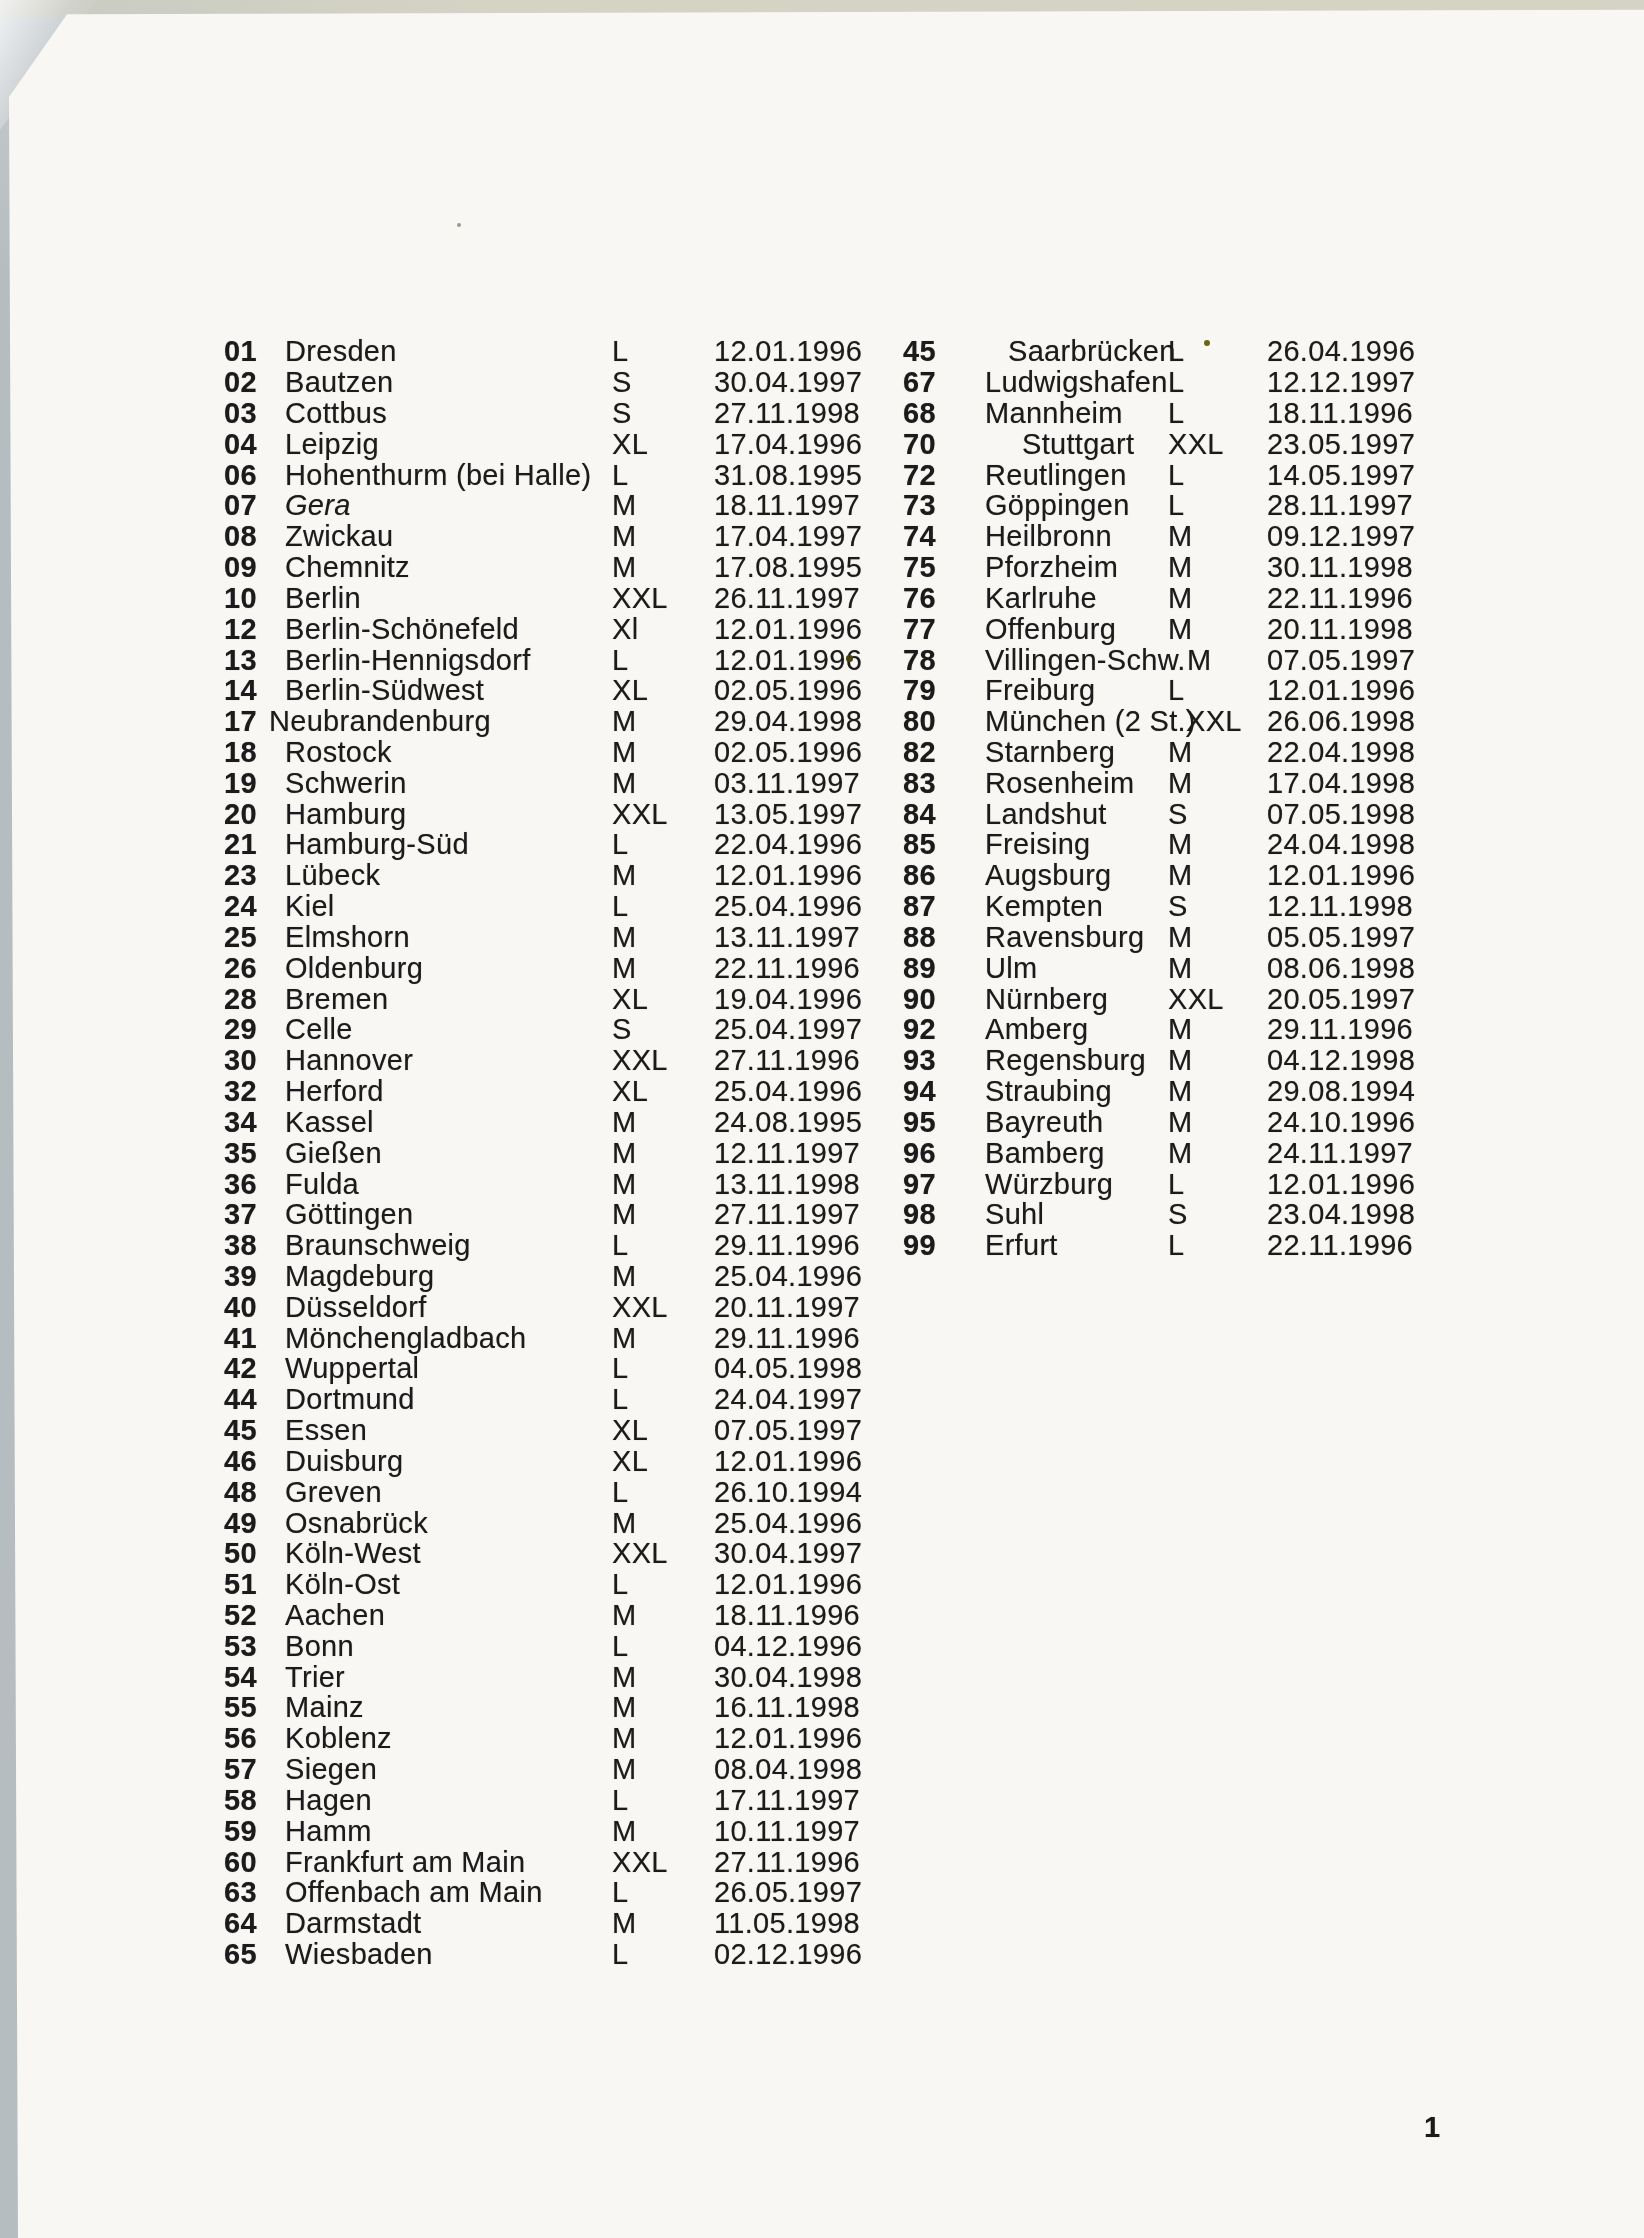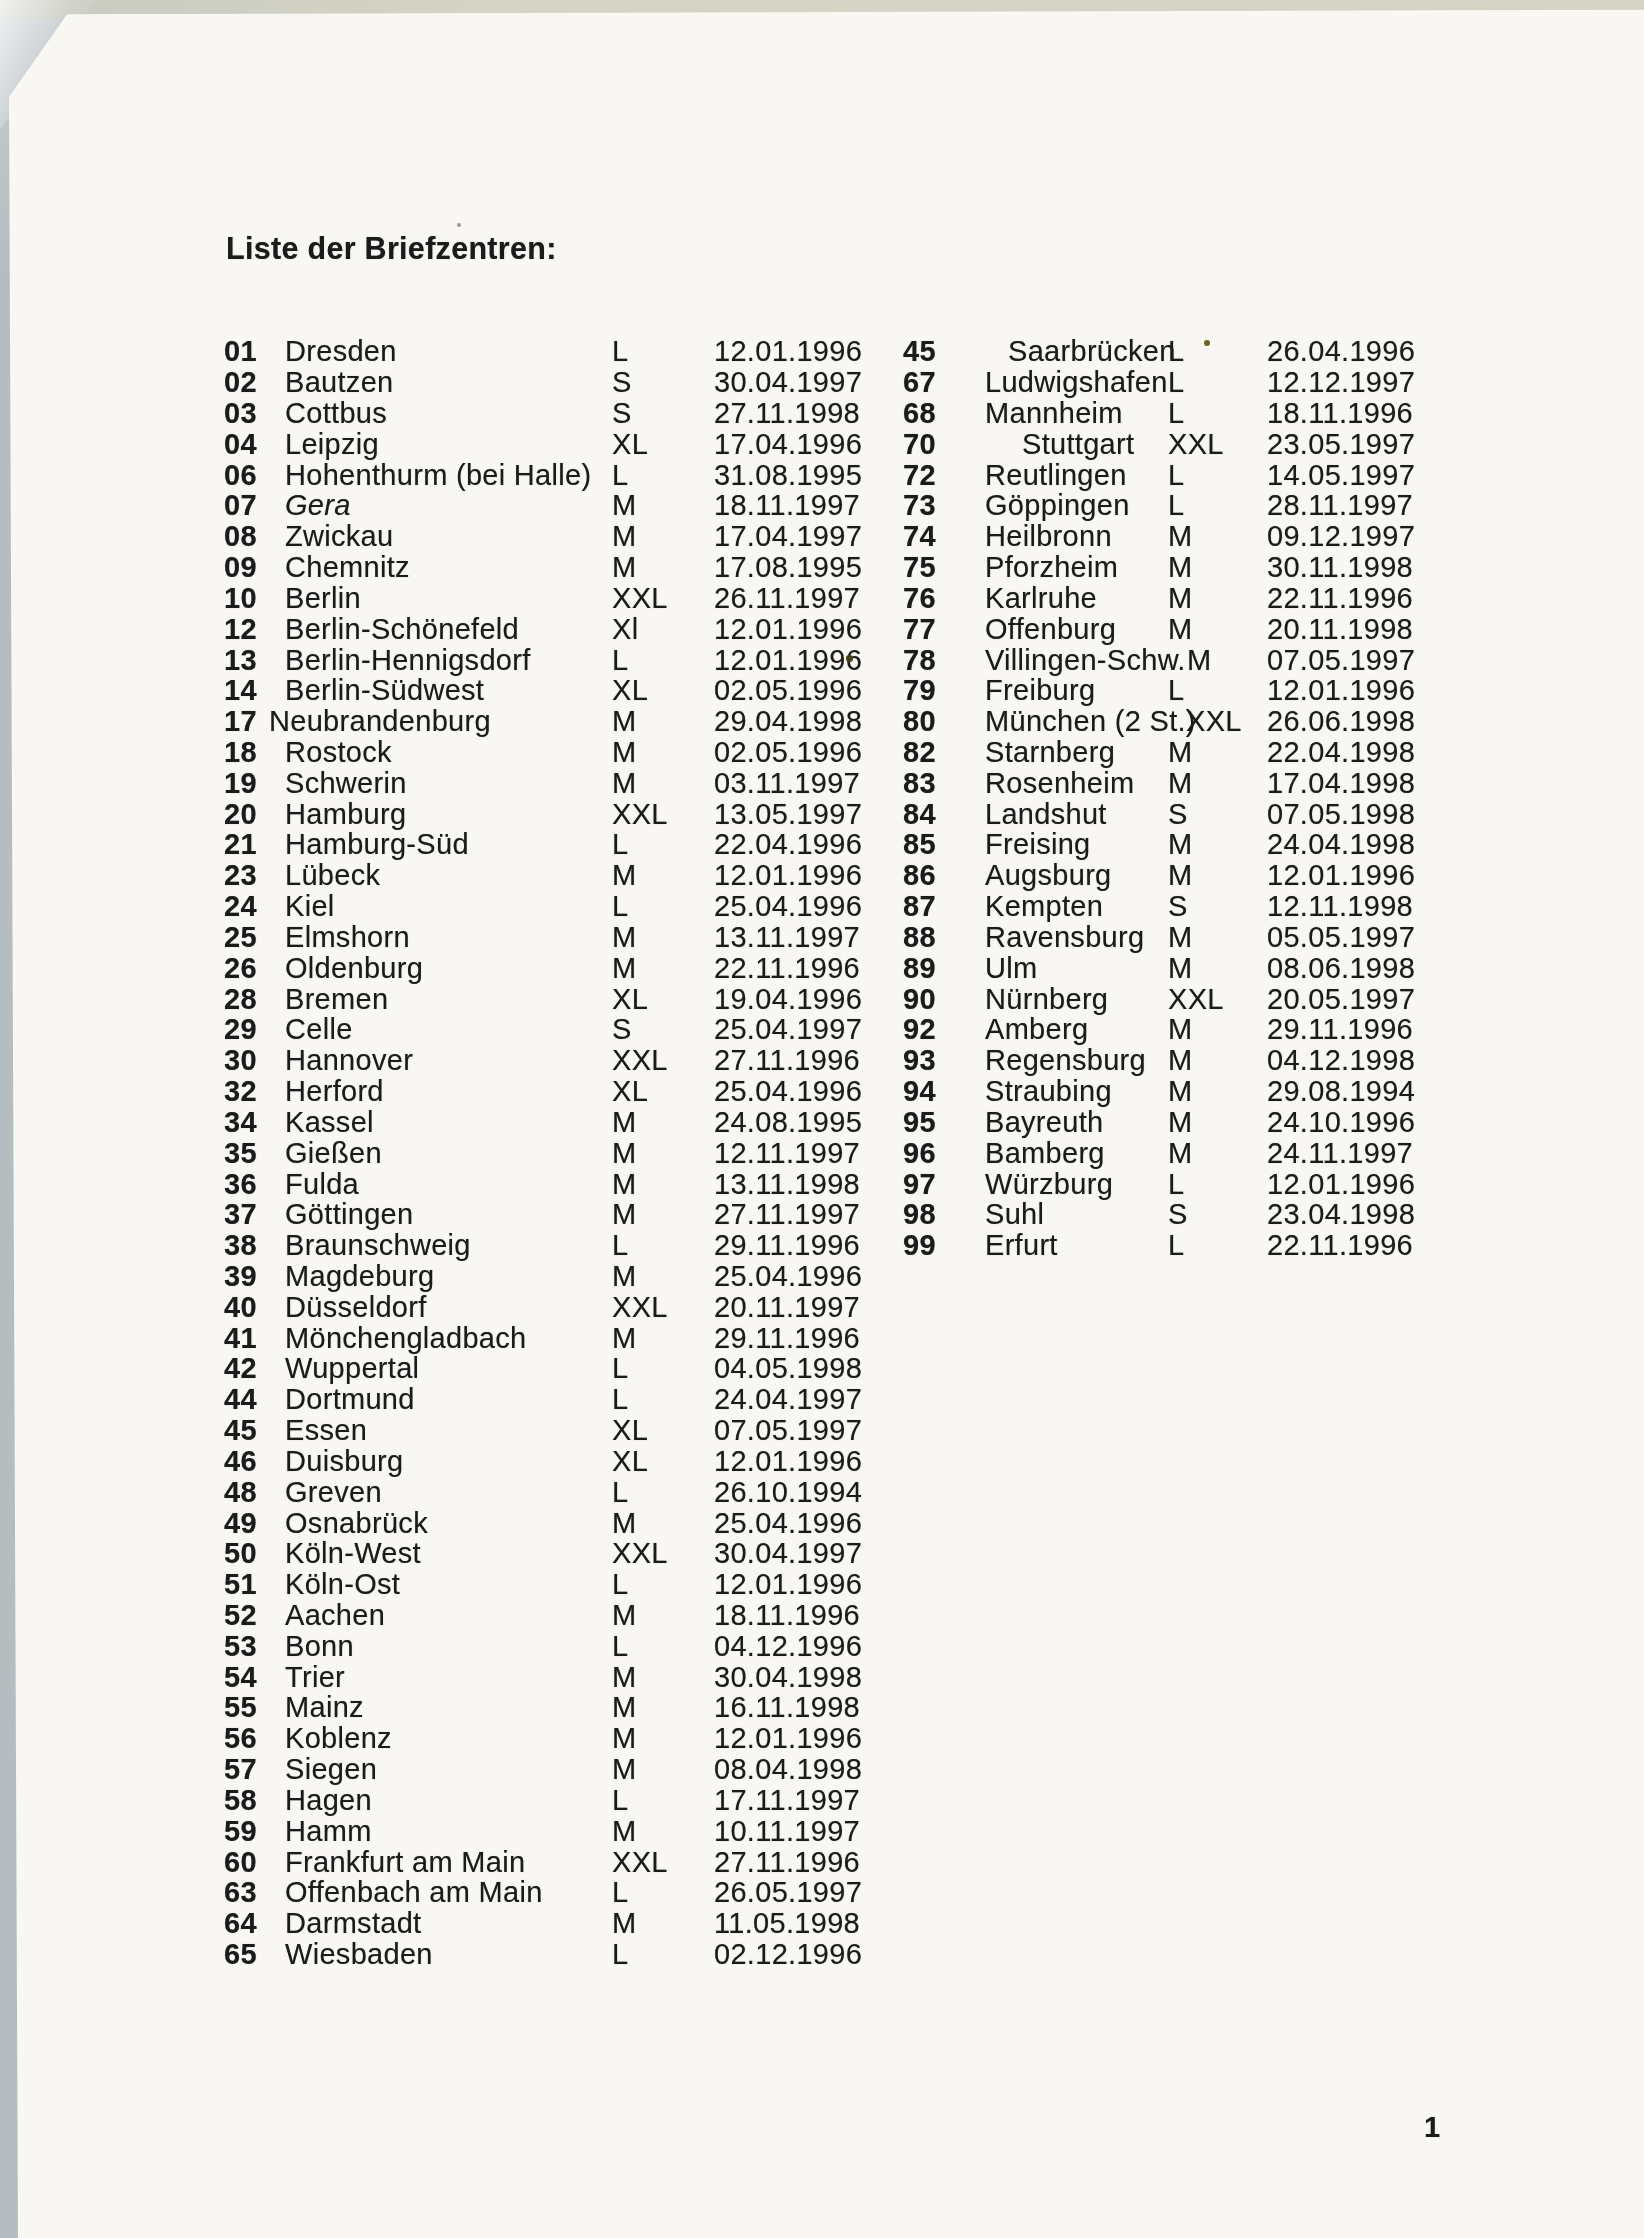--- a/index.html
+++ b/index.html
@@ -85,21 +85,20 @@
 </style>
 </head>
 <body>
 
 <div id="screen" style="--paper: #f8f7f4; --scanner-bed: #b6bdc1; --scanner-bed-light: #c6ccd0; --top-strip: #d5d3c4; --ink: #1b1b1b;">
   <div class="top-edge-strip"></div>
   <div class="corner-sheen"></div>
 
   <div class="page">
     <div class="doc-title">
-      <div>Liste der Briefzentren:</div>
     </div>
 
     <div id="left-column">
         <div class="row" style="top: 336px;">
           <span class="cell num" style="left: 224px;">01</span>
           <span class="cell name" style="left: 285px;">Dresden</span>
           <span class="cell size" style="left: 612px;">L</span>
           <span class="cell date" style="left: 714px;">12.01.1996</span>
         </div>
         <div class="row" style="top: 367px;">

